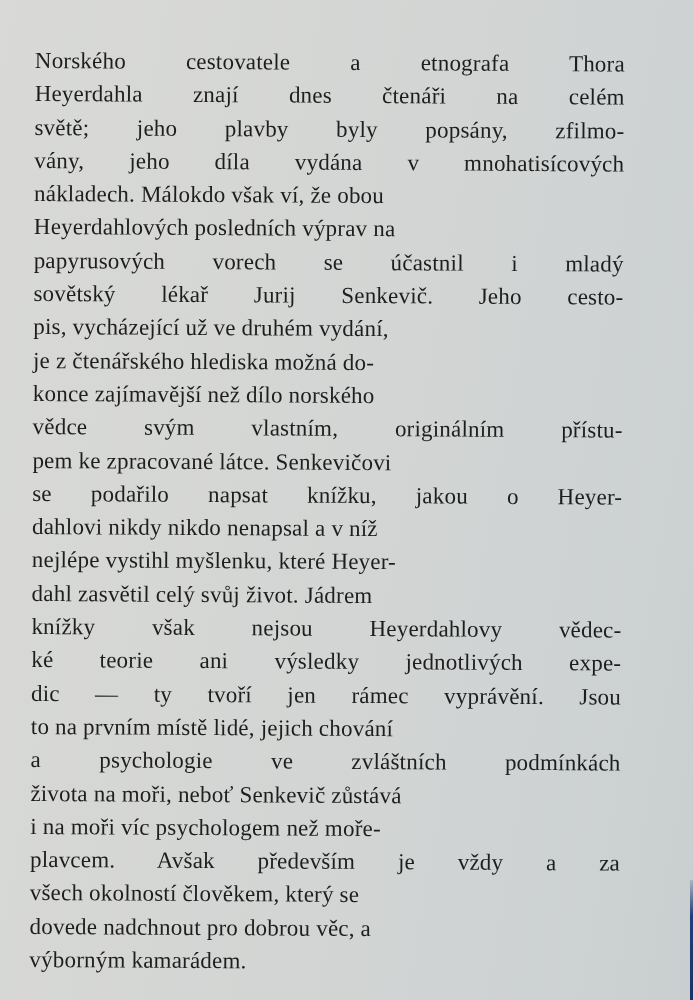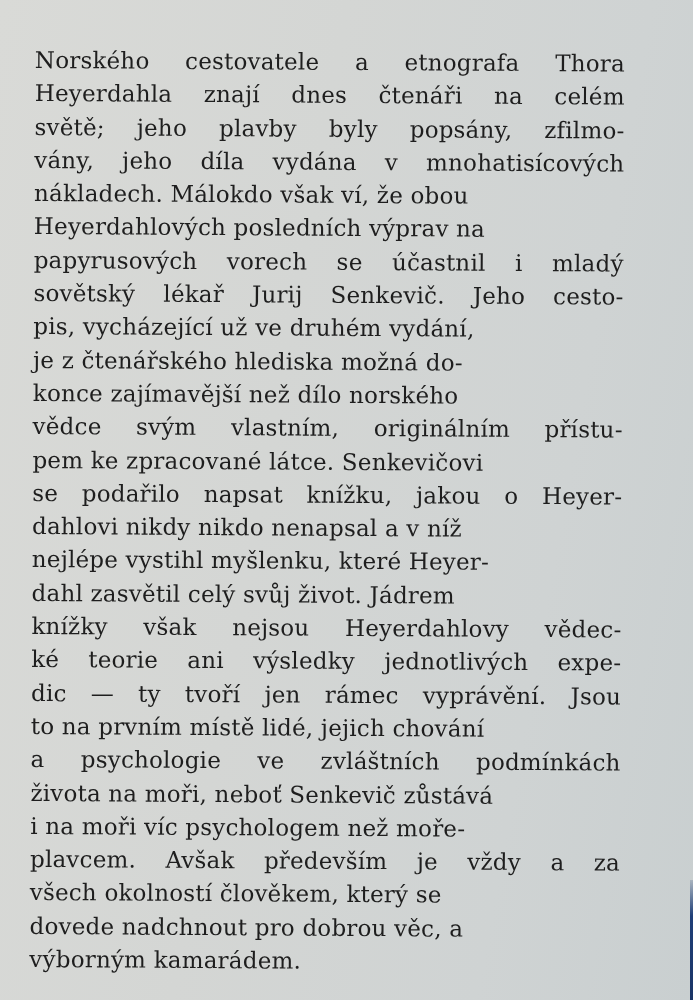--- a/index.html
+++ b/index.html
@@ -13,20 +13,21 @@
       background: linear-gradient(100deg, #d9dad7 0%, #d4d6d4 40%, #cfd3d3 75%, #c9cfd0 100%);
       position: relative;
       font-family: "DejaVu Serif", "Liberation Serif", serif;
     }
     .page {
       position: absolute;
       left: 0;
       top: 0;
       width: 693px;
       height: 1000px;
+      font-family: Liberation Serif, serif;
     }
     .text-block {
       position: absolute;
       left: 35px;
       top: 44px;
       width: 590px;
       color: #1e1e1e;
       font-size: 23px;
       line-height: 33.3px;
       letter-spacing: 0.2px;

